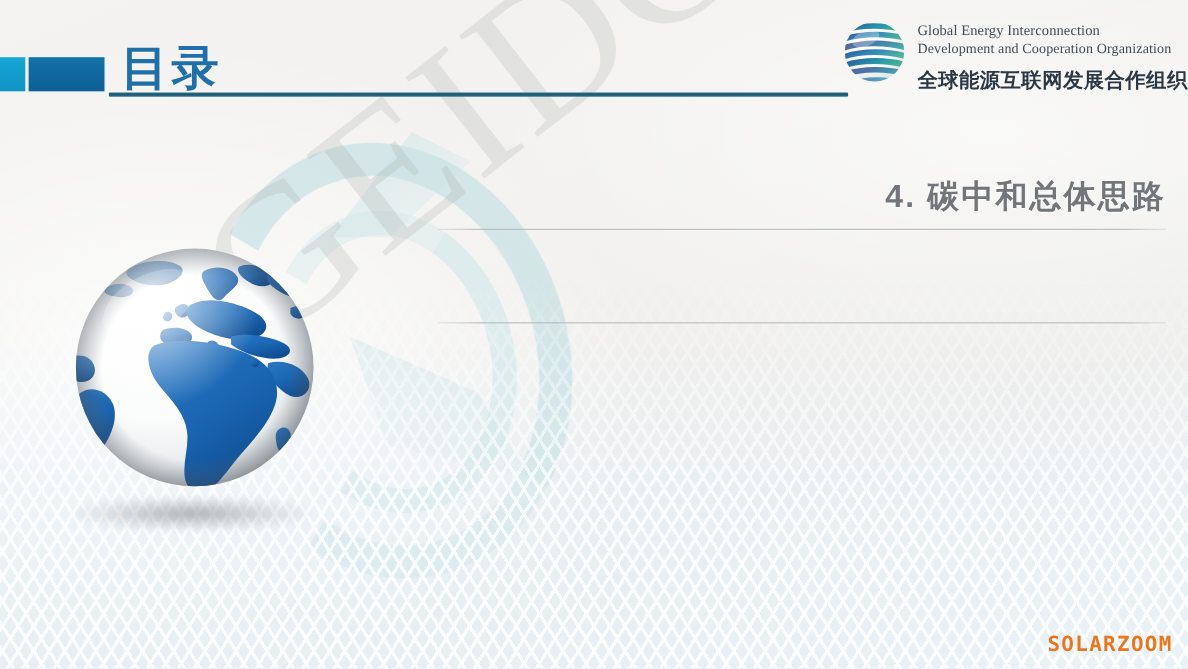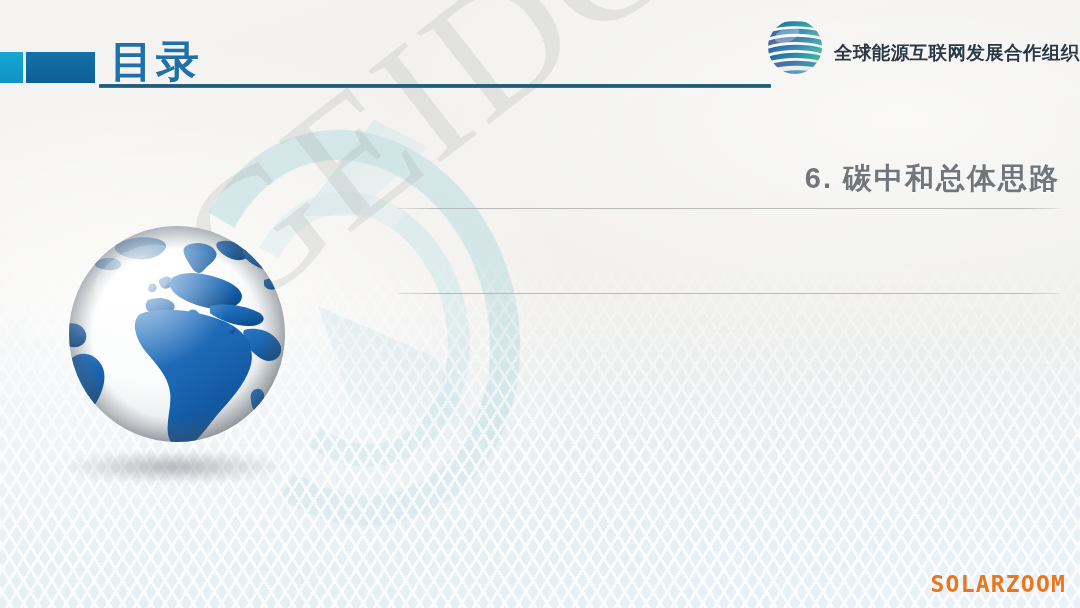--- a/index.html
+++ b/index.html
@@ -136,21 +136,21 @@
   .logo-en1, .logo-en2 {
     font-family:"Liberation Serif","DejaVu Serif",serif;
     font-size:13.2px;
     color:#3f4b58;
     letter-spacing:0.1px;
     line-height:16px;
     white-space:nowrap;
   }
   .logo-en2 { font-size:12.8px; }
   .logo-cn {
-    margin-top:20px;
+    margin-top:8px;
     font-size:18.5px;
     font-weight:bold;
     color:#2b3845;
     letter-spacing:0.4px;
     white-space:nowrap;
   }
 
   
   .earth-wrap {
     position:absolute; left:46px; top:214px; width:262px; height:286px;
@@ -192,21 +192,21 @@
   .toc-item.active .toc-rule {
     height:3.5px;
     background:linear-gradient(90deg, rgba(60,175,215,0.55) 0%, #2fa8d8 5%, #1f93c9 60%, #38b0dd 100%);
     border-radius:1px;
   }
 
   
   .solarzoom {
     position:absolute; right:14px; bottom:11px;
     font-family:"DejaVu Sans Mono","Liberation Mono",monospace;
-    font-size:23px;
+    font-size:19px;
     font-weight:bold;
     letter-spacing:1.2px;
     color:#e8771d;
     white-space:nowrap;
     margin-left:32px;
   }
 </style>
 </head>
 <body>
 
@@ -264,20 +264,22 @@
           <path d="M-4 32 C 14 22, 46 21, 70 30 L70 35.5 C 46 26.5, 14 27, -4 37 Z" fill="url(#st3)"></path>
           <path d="M-4 40 C 14 30, 46 29, 70 38 L70 43.5 C 46 34.5, 14 35, -4 45 Z" fill="url(#st2)"></path>
           <path d="M-4 48 C 14 38, 46 37, 70 46 L70 51.5 C 46 42.5, 14 43, -4 53 Z" fill="url(#st1)"></path>
           <path d="M-4 56 C 14 46, 46 45, 70 54 L70 59 C 46 50, 14 51, -4 61 Z" fill="url(#st3)"></path>
           <path d="M4 64 C 18 56, 44 55, 64 62 L64 67 C 44 60, 18 61, 4 69 Z" fill="url(#st2)" opacity="0.8"></path>
         </g>
         <ellipse cx="25" cy="22" rx="13" ry="7" fill="rgba(255,255,255,0.30)" transform="rotate(-22 25 22)"></ellipse>
       </svg>
     </div>
     <div class="logo-text">
+      <div class="logo-en1">Global Energy Interconnection</div>
+      <div class="logo-en2">Development and Cooperation Organization</div>
       <div class="logo-cn">全球能源互联网发展合作组织</div>
     </div>
   </div>
 
   <div class="earth-wrap">
     <div class="earth-shadow"></div>
     <div class="earth-ball">
       <svg viewBox="0 0 238 238" width="238" height="238" aria-hidden="true">
         <defs>
           <radialGradient id="eSphere" cx="36%" cy="28%" r="80%">
@@ -347,21 +349,21 @@
         <circle cx="119" cy="116" r="108" fill="url(#eEdge)"></circle>
         <ellipse cx="78" cy="58" rx="46" ry="26" fill="rgba(255,255,255,0.22)" transform="rotate(-28 78 58)"></ellipse>
       </svg>
     </div>
   </div>
 
   <div class="toc">
 
 
     <div class="toc-item">
-      <div class="toc-label">6. 碳中和总体思路</div>
+      <div class="toc-label">4. 碳中和总体思路</div>
       <div class="toc-rule"></div>
     </div>
 
     <div class="toc-item">
       <div class="toc-rule"></div>
     </div>
 
 
 
   </div>

